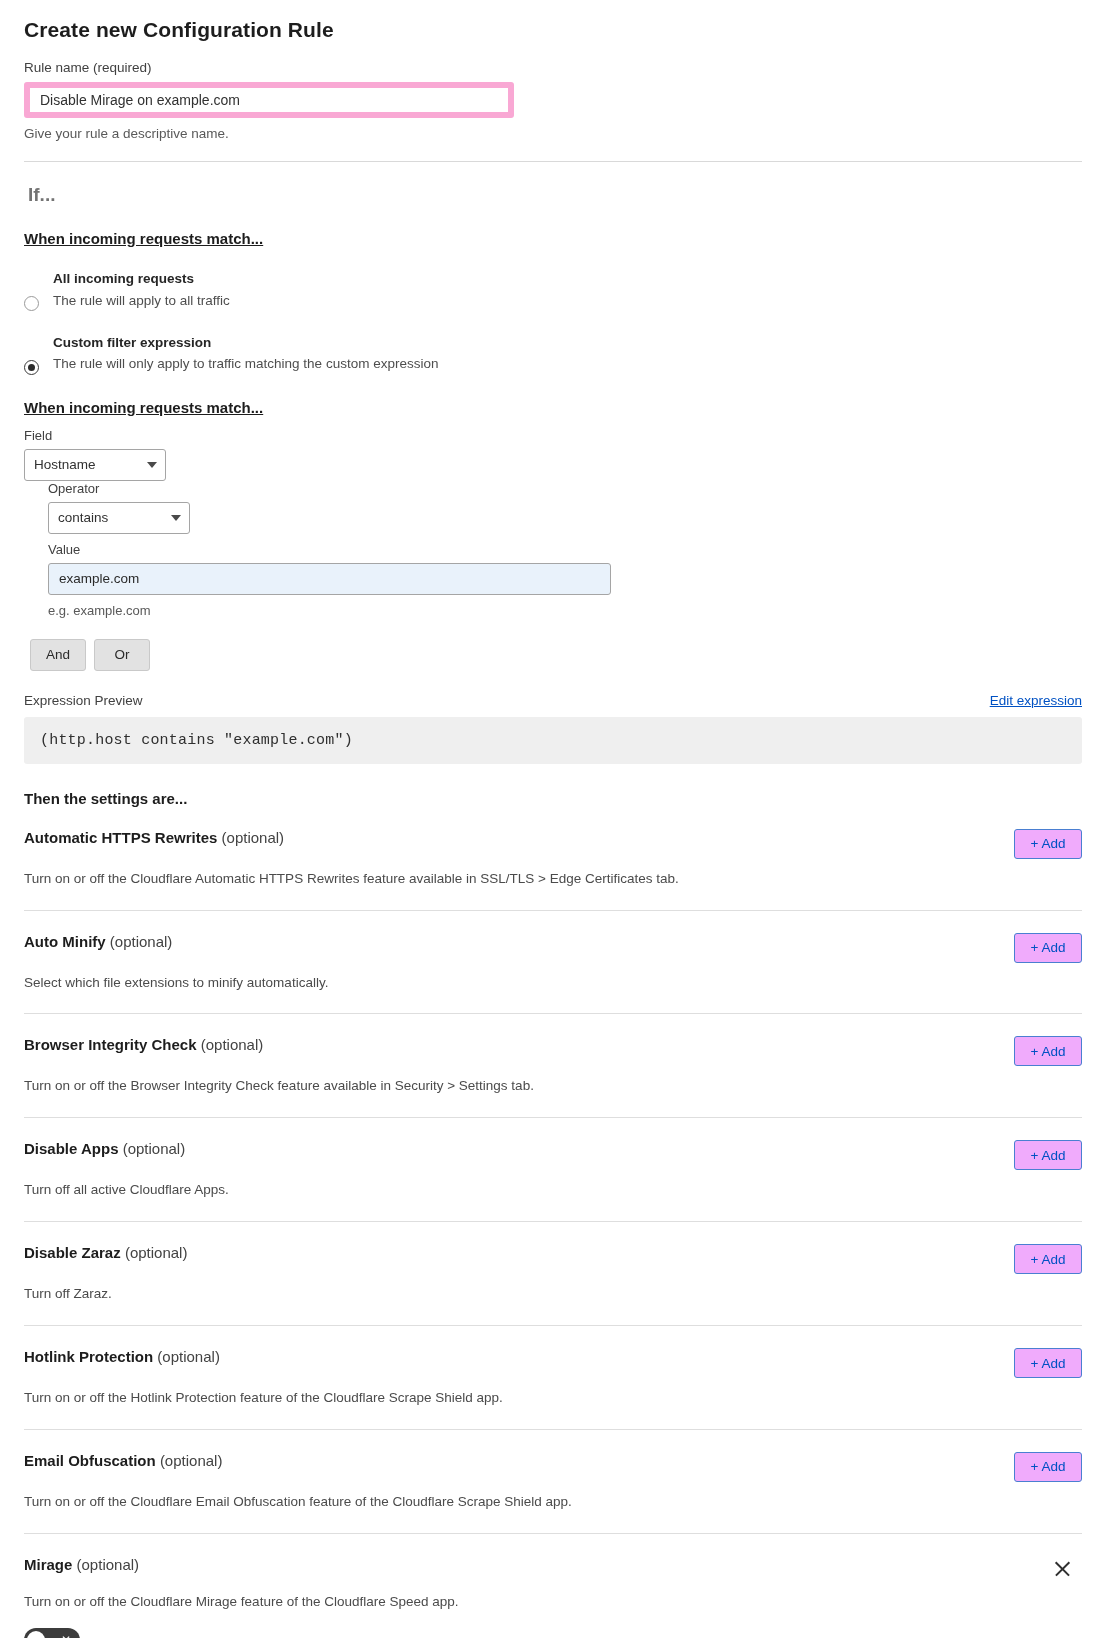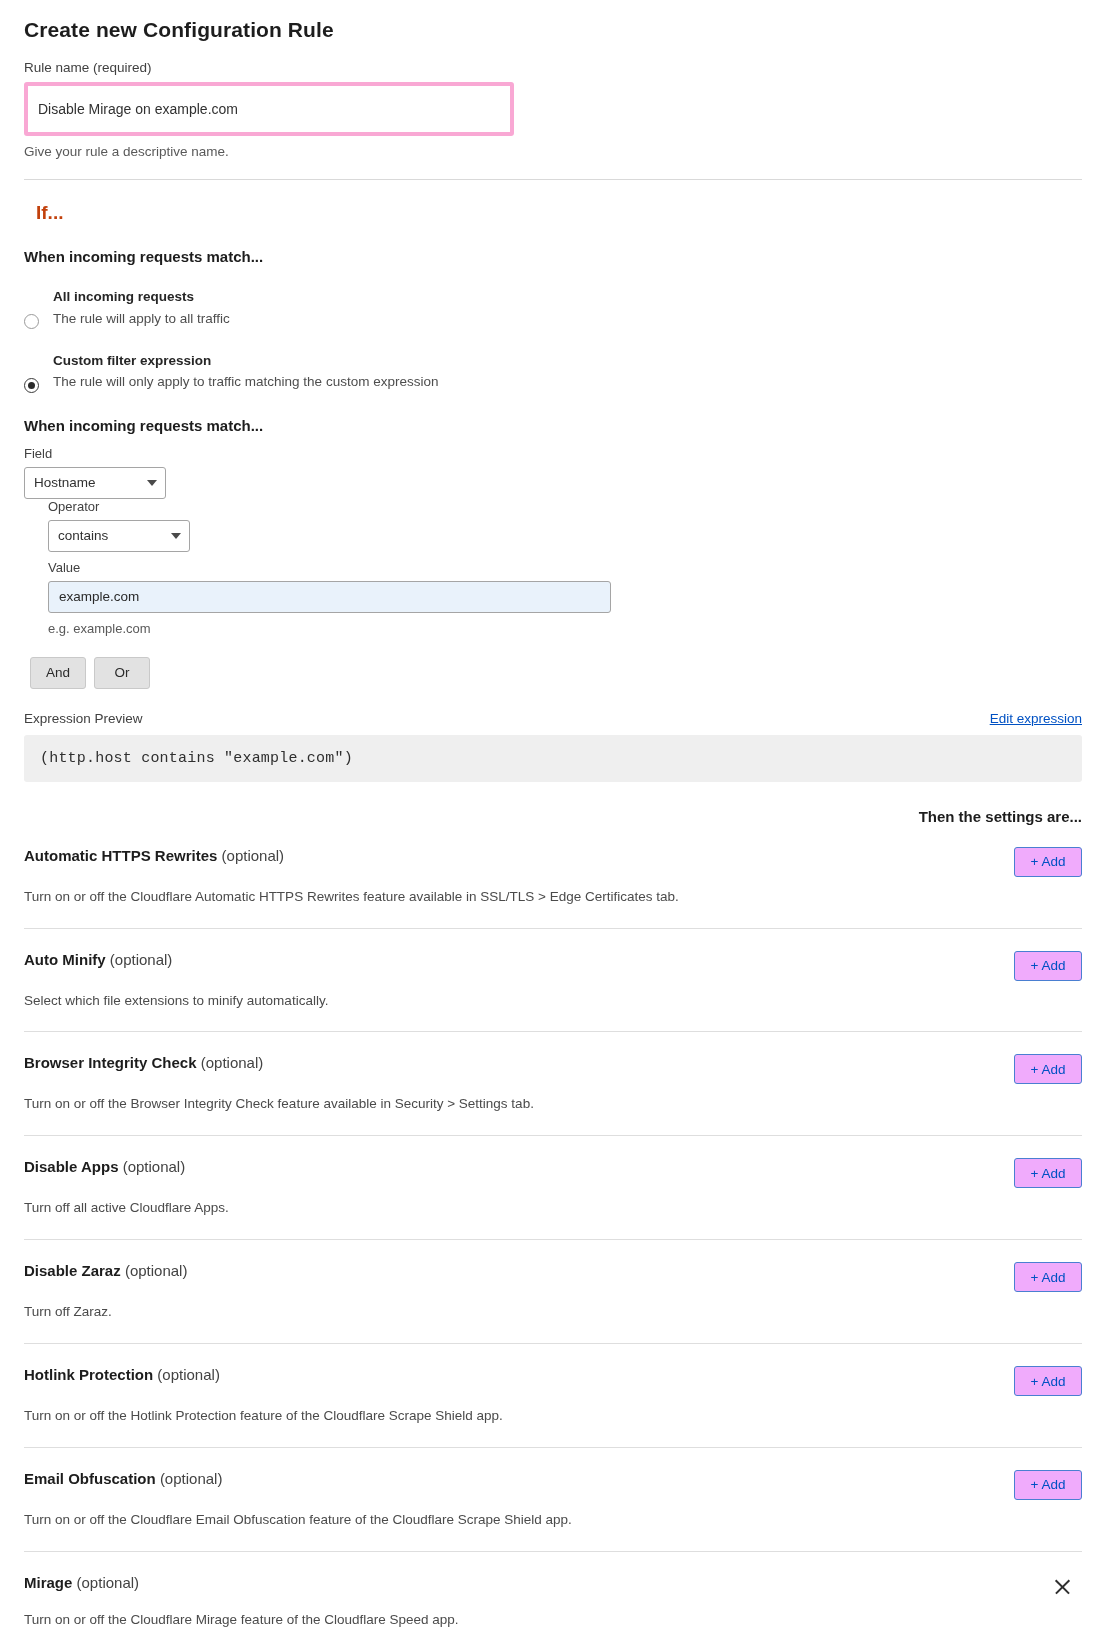--- a/index.html
+++ b/index.html
@@ -21,23 +21,23 @@
   }
 
   .field-label {
     font-size: 13.5px;
     color: #414141;
     margin-bottom: 7px;
   }
   .text-input {
     width: 490px;
     height: 16px;
-    border: 4px solid #f9a8d4;
-    border-radius: 3px;
-    padding: 23px 10px;
+    border: 6px solid #f9a8d4;
+    border-radius: 3px;
+    padding: 12px 10px;
     font-size: 14px;
     font-family: "Liberation Sans", sans-serif;
     color: #313131;
     background: #fff;
     outline: none;
   }
   .help-text {
     font-size: 13.5px;
     color: #595959;
     margin-top: 8px;
@@ -45,28 +45,29 @@
 
   .divider {
     border: none;
     border-top: 1px solid #d9d9d9;
     margin: 20px 0 0 0;
   }
 
   .section-if {
     font-size: 19px;
     font-weight: bold;
-    color: #c2410c;
-    margin: 22px 0 0 12px;
+    color: #737373;
+    margin: 22px 0 0 4px;
   }
   .subhead {
     font-size: 15px;
     font-weight: bold;
     color: #1d1d1d;
     margin: 24px 0 0 0;
+    text-decoration: underline;
   }
 
   .radio-row {
     display: flex;
     align-items: flex-end;
     margin-top: 22px;
   }
   .radio {
     width: 15px; height: 15px;
     border: 1px solid #9a9a9a;
@@ -195,21 +196,20 @@
     font-size: 15px;
     color: #2f2f2f;
     letter-spacing: 0.2px;
   }
 
   .then-head {
     font-size: 15px;
     font-weight: bold;
     color: #1d1d1d;
     margin: 26px 0 0 0;
-    text-align: right;
   }
 
   .setting {
     padding: 22px 0 21px 0;
     border-bottom: 1px solid #dedede;
     position: relative;
   }
   .setting:first-of-type { padding-top: 20px; }
   .setting-row {
     display: flex;

